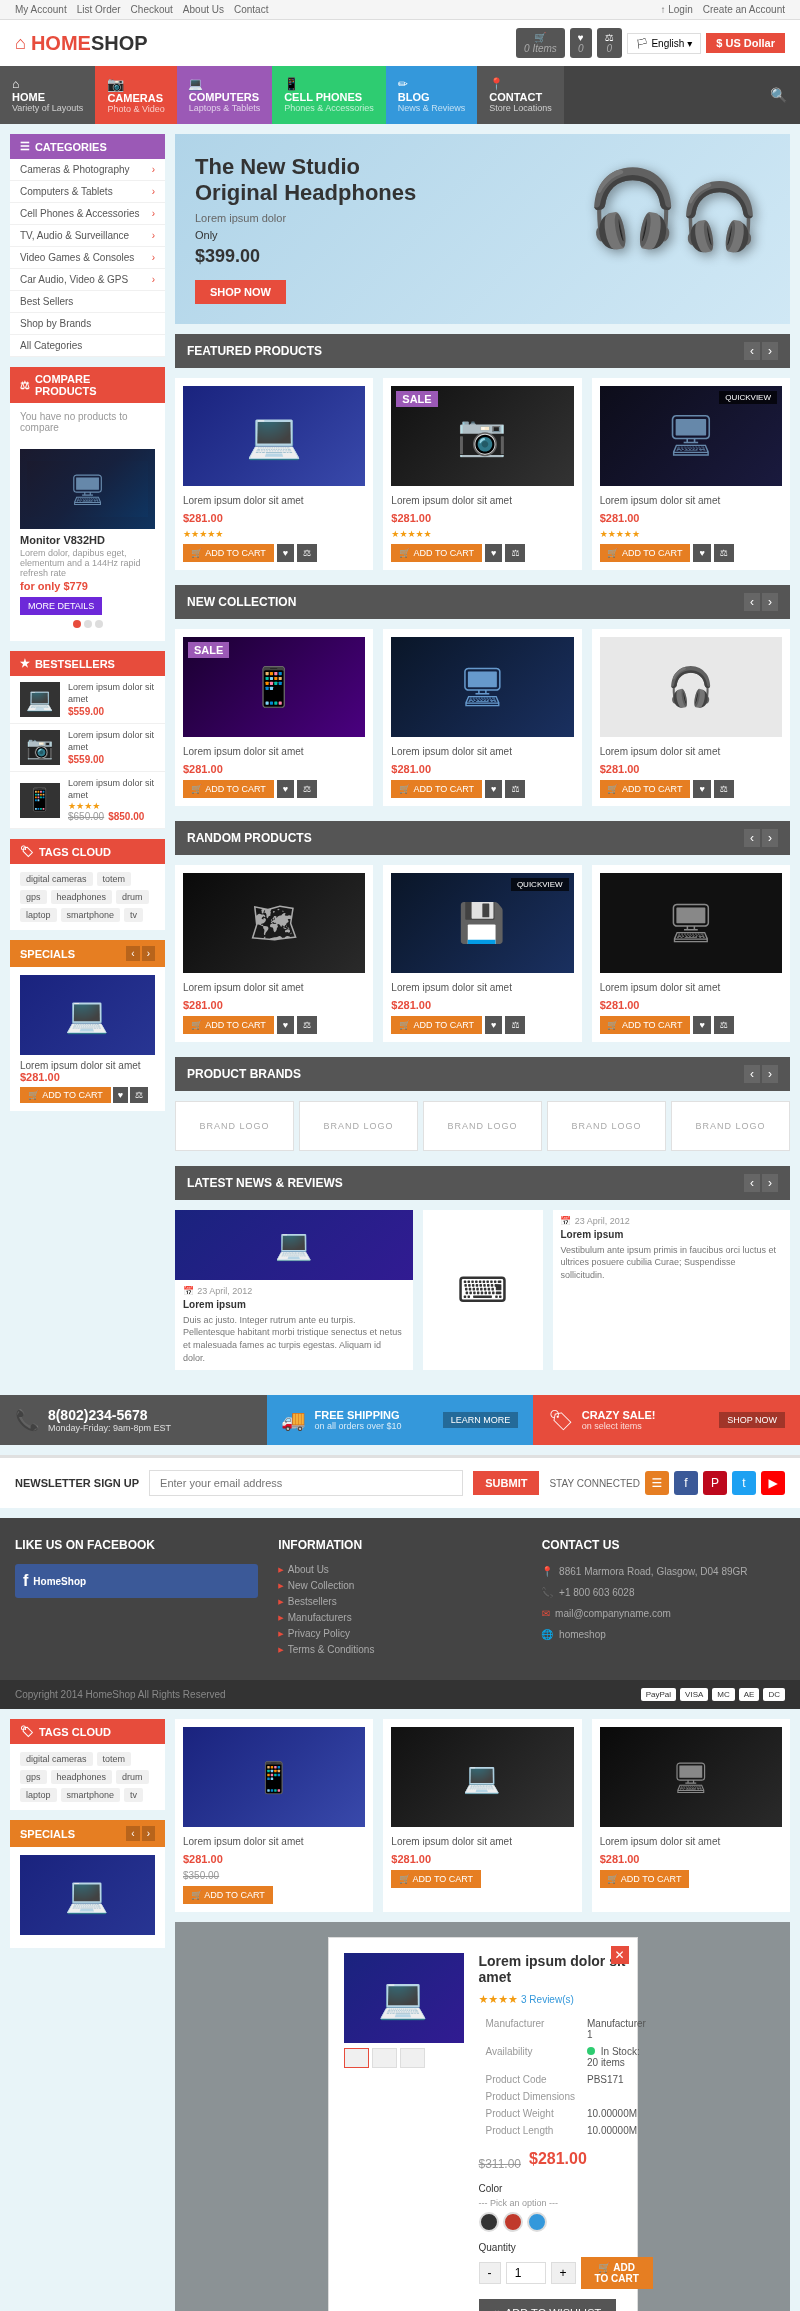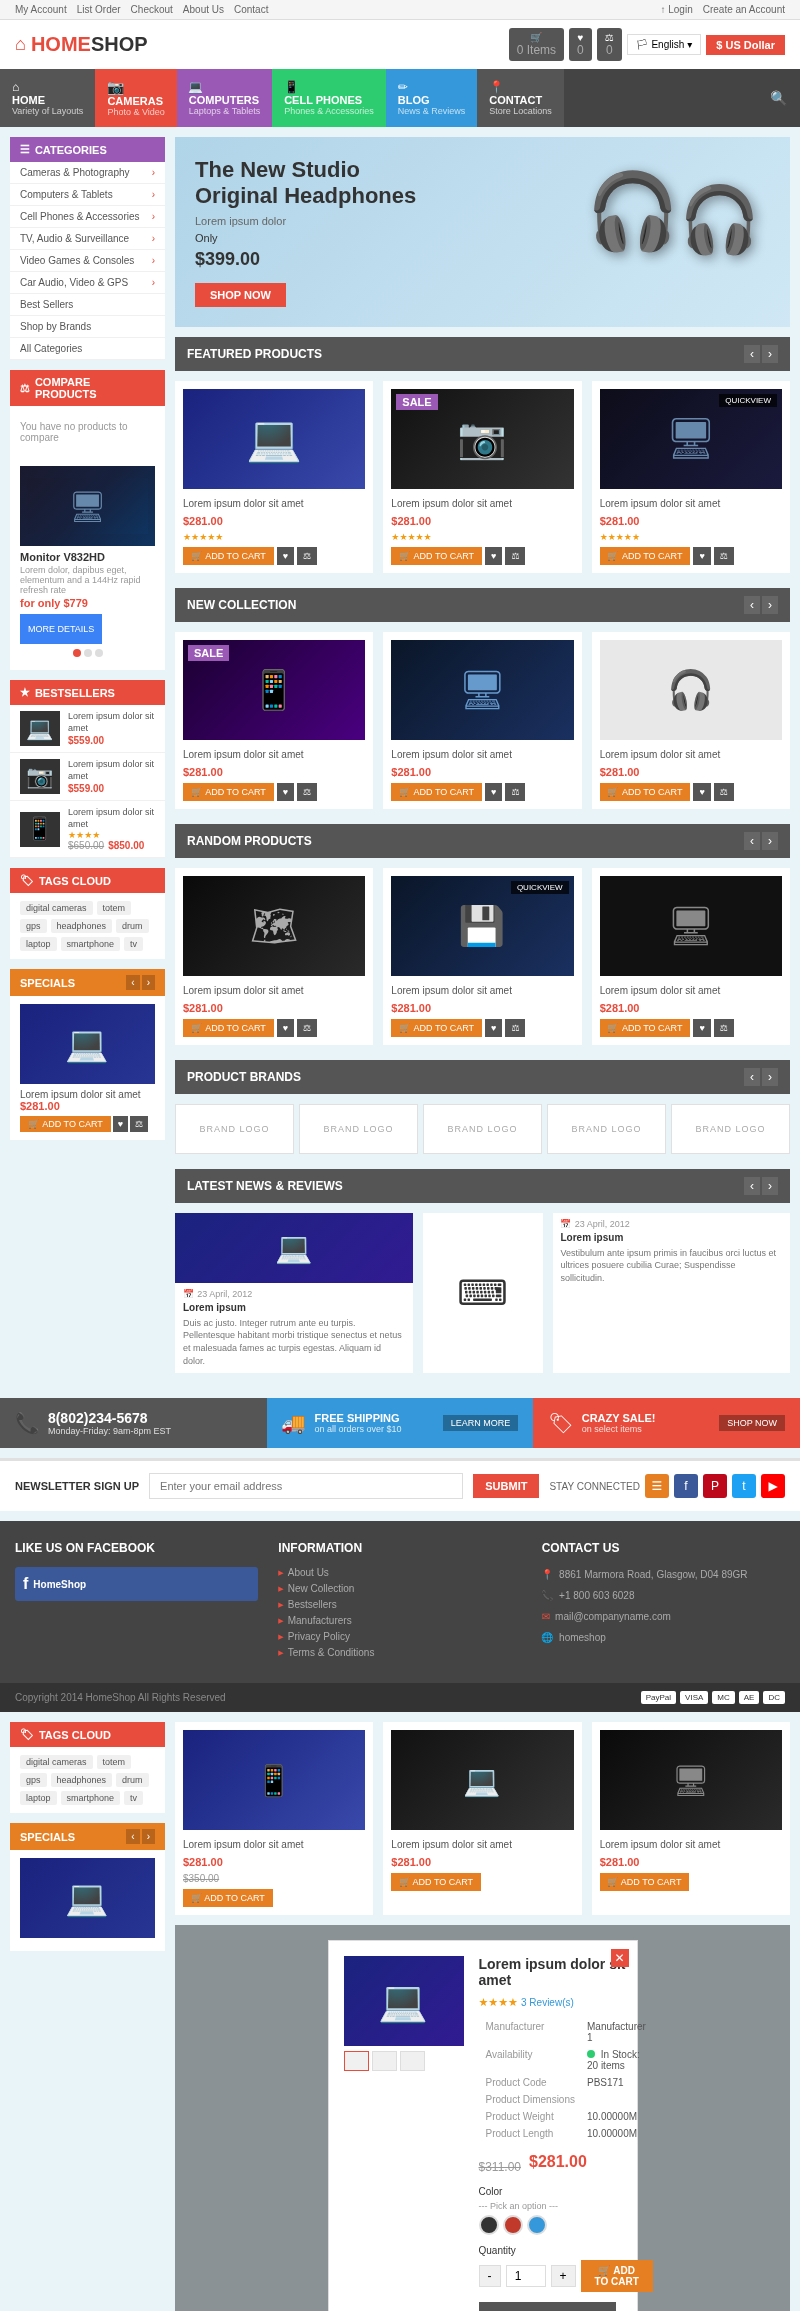--- a/index.html
+++ b/index.html
@@ -12,21 +12,21 @@
     .top-bar a { color: #666; text-decoration: none; }
     
     
     .header { background: white; padding: 8px 15px; display: flex; justify-content: space-between; align-items: center; }
     .logo { display: flex; align-items: center; gap: 5px; font-size: 20px; font-weight: bold; color: #333; }
     .logo-house { color: #e74c3c; font-size: 18px; }
     .logo-home { color: #e74c3c; }
     .logo-shop { color: #333; }
     .header-icons { display: flex; gap: 5px; align-items: center; }
     .header-icon-box { background: #555; color: white; padding: 4px 8px; border-radius: 3px; font-size: 10px; display: flex; flex-direction: column; align-items: center; position: relative; }
-    .header-icon-box .icon-label { font-size: 12px; color: #aaa; }
+    .header-icon-box .icon-label { font-size: 10px; color: #aaa; font-style: italic; }
     .lang-box { background: white; border: 1px solid #ddd; padding: 4px 8px; display: flex; align-items: center; gap: 3px; font-size: 10px; }
     .currency-box { background: #e74c3c; color: white; padding: 4px 10px; font-size: 11px; font-weight: bold; }
     
     
     .nav { background: #444; display: flex; align-items: stretch; }
     .nav-item { padding: 10px 12px; color: white; font-size: 10px; cursor: pointer; display: flex; flex-direction: column; align-items: flex-start; justify-content: center; position: relative; }
     .nav-item.active-home { background: #555; }
     .nav-item.cameras { background: #e74c3c; }
     .nav-item.computers { background: #9b59b6; }
     .nav-item.cell-phones { background: #2ecc71; }
@@ -48,27 +48,27 @@
     .categories-box { background: white; margin-bottom: 10px; }
     .sidebar-title { background: #9b59b6; color: white; padding: 6px 10px; font-size: 11px; font-weight: bold; display: flex; align-items: center; gap: 5px; }
     .cat-list { list-style: none; }
     .cat-list li { border-bottom: 1px solid #f0f0f0; }
     .cat-list li a { display: flex; justify-content: space-between; align-items: center; padding: 5px 10px; color: #555; font-size: 10px; text-decoration: none; }
     .cat-arrow { color: #e74c3c; font-size: 10px; }
     
     
     .compare-box { background: white; margin-bottom: 10px; }
     .compare-title { background: #e74c3c; }
-    .compare-empty { padding: 15px 10px; font-size: 10px; color: #999; }
+    .compare-empty { padding: 8px 10px; font-size: 10px; color: #999; }
     .product-compare-item { padding: 8px 10px; }
     .product-compare-name { font-weight: bold; font-size: 11px; color: #333; }
     .product-compare-desc { font-size: 9px; color: #999; margin: 2px 0; }
     .product-compare-price { color: #e74c3c; font-weight: bold; font-size: 11px; }
     .product-compare-img { width: 100%; height: 80px; background: linear-gradient(135deg, #1a1a2e, #16213e, #0f3460); margin-bottom: 5px; display: flex; align-items: center; justify-content: center; }
-    .more-details-btn { background: #3b82f6; color: white; padding: 10px 8px; font-size: 9px; display: inline-block; cursor: pointer; margin-top: 5px; border: none; }
+    .more-details-btn { background: #6d28d9; color: white; padding: 4px 8px; font-size: 9px; display: inline-block; cursor: pointer; margin-top: 5px; border: none; }
     .carousel-dots { display: flex; gap: 3px; justify-content: center; padding: 5px; }
     .dot { width: 8px; height: 8px; border-radius: 50%; background: #ddd; }
     .dot.active { background: #e74c3c; }
     
     
     .bestsellers-box { background: white; margin-bottom: 10px; }
     .bestsellers-title { background: #e74c3c; }
     .bestseller-item { display: flex; gap: 8px; padding: 6px 10px; border-bottom: 1px solid #f0f0f0; align-items: center; }
     .bestseller-img { width: 40px; height: 35px; background: #333; flex-shrink: 0; display: flex; align-items: center; justify-content: center; }
     .bestseller-info { flex: 1; }

